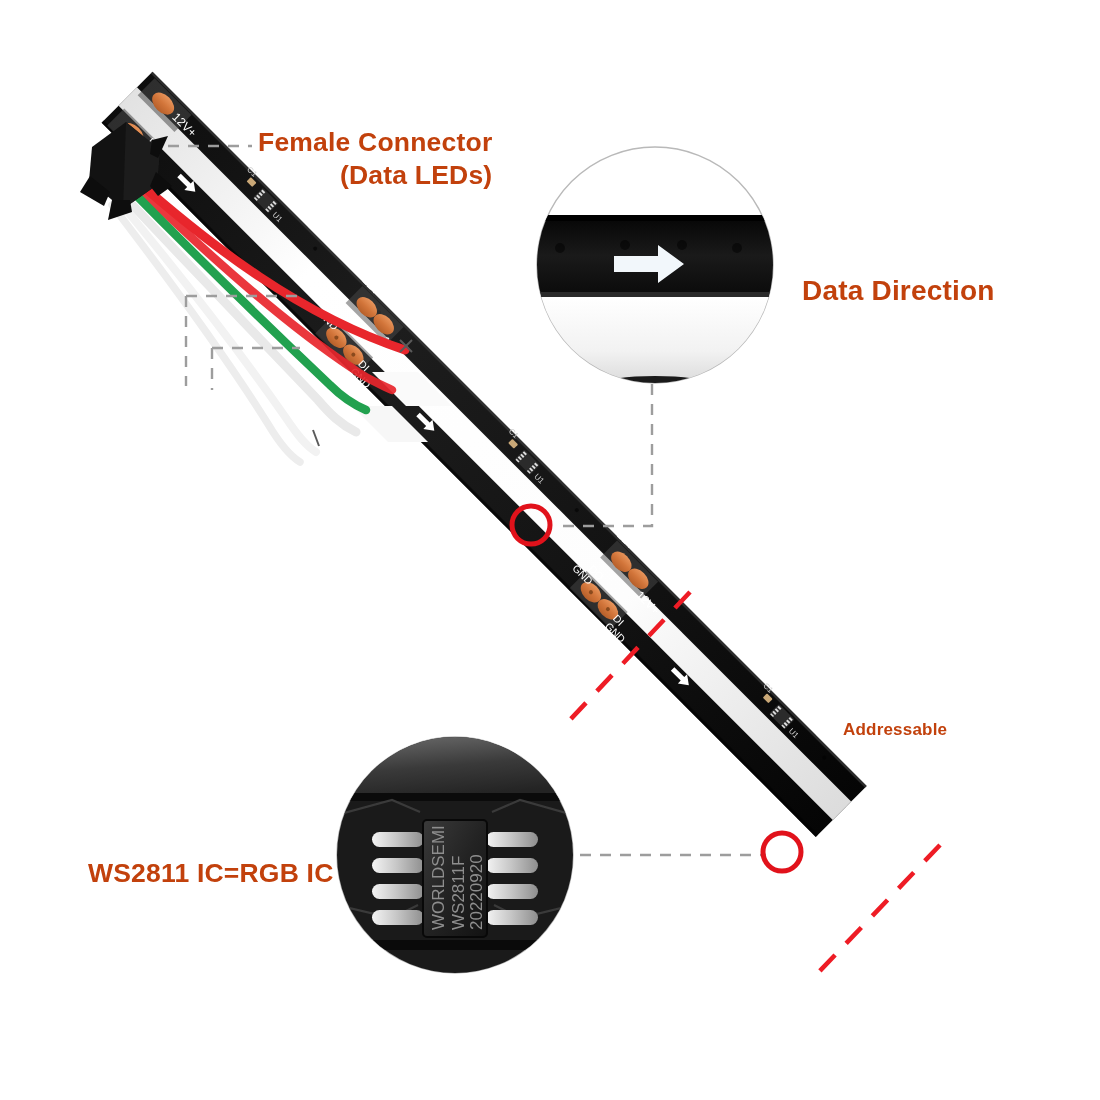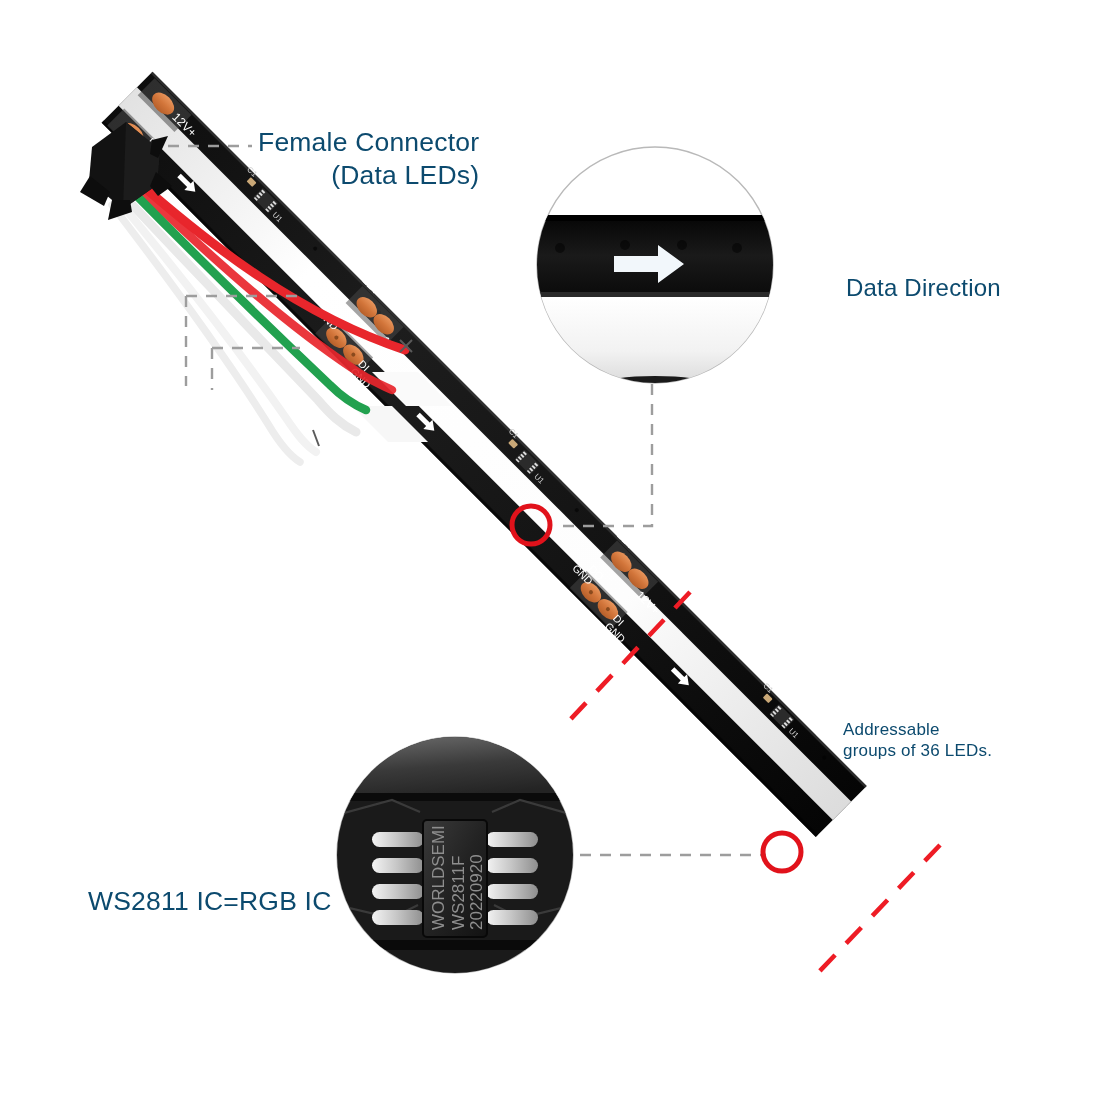--- a/index.html
+++ b/index.html
@@ -1,26 +1,26 @@
 <!DOCTYPE html>
 <html><head>
 <meta charset="utf-8">
 <style>
   html,body{margin:0;padding:0;background:#fff;}
   body{width:1100px;height:1100px;overflow:hidden;
        font-family:"Liberation Sans","DejaVu Sans",sans-serif;}
   #stage{position:relative;width:1100px;height:1100px;background:#ffffff;}
   svg#scene{position:absolute;top:0;left:0;width:1100px;height:1100px;}
 
-  .label{position:absolute;color:#0c4a6e;font-weight:400;
+  .label{position:absolute;color:#c2410c;font-weight:700;
          letter-spacing:.2px;white-space:pre;line-height:1.25;}
   .lbl-female{left:258px;top:126px;font-size:26.5px;text-align:right;}
   .lbl-volt{left:44px;top:390px;font-size:26.5px;}
-  .lbl-datadir{left:846px;top:273px;font-size:24px;}
-  .lbl-ic{left:88px;top:857px;font-size:26.5px;margin-top:28px;}
+  .lbl-datadir{left:802px;top:273px;font-size:28px;}
+  .lbl-ic{left:88px;top:857px;font-size:26.5px;}
   .lbl-addr{left:843px;top:720px;font-size:17px;line-height:1.22;}
 </style>
 </head>
 <body>
 
 <div id="stage">
 
 <svg id="scene" viewBox="0 0 1100 1100">
   <defs>
 
@@ -333,15 +333,15 @@
   </g>
 </svg>
 
 <div class="label lbl-female"><span>Female Connector</span><br><span>(Data LEDs)</span></div>
 
 
 <div class="label lbl-datadir">Data Direction</div>
 
 <div class="label lbl-ic">WS2811 IC=RGB IC</div>
 
-<div class="label lbl-addr"><span>Addressable</span><br><span>groups of 36 LEDs.</span></div>
+<div class="label lbl-addr"><span>Addressable</span><br></div>
 
 </div>
 
 </body></html>

